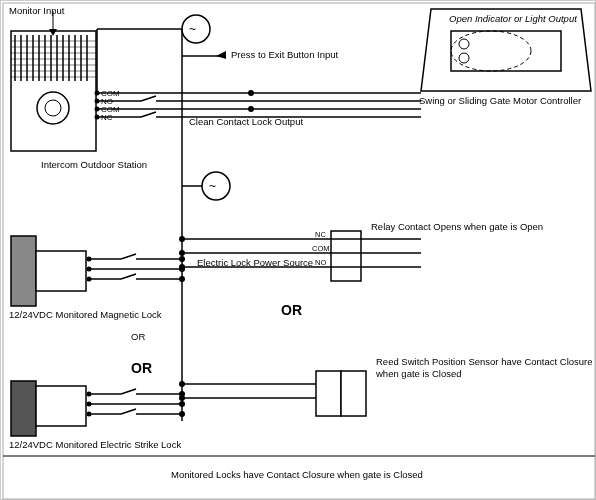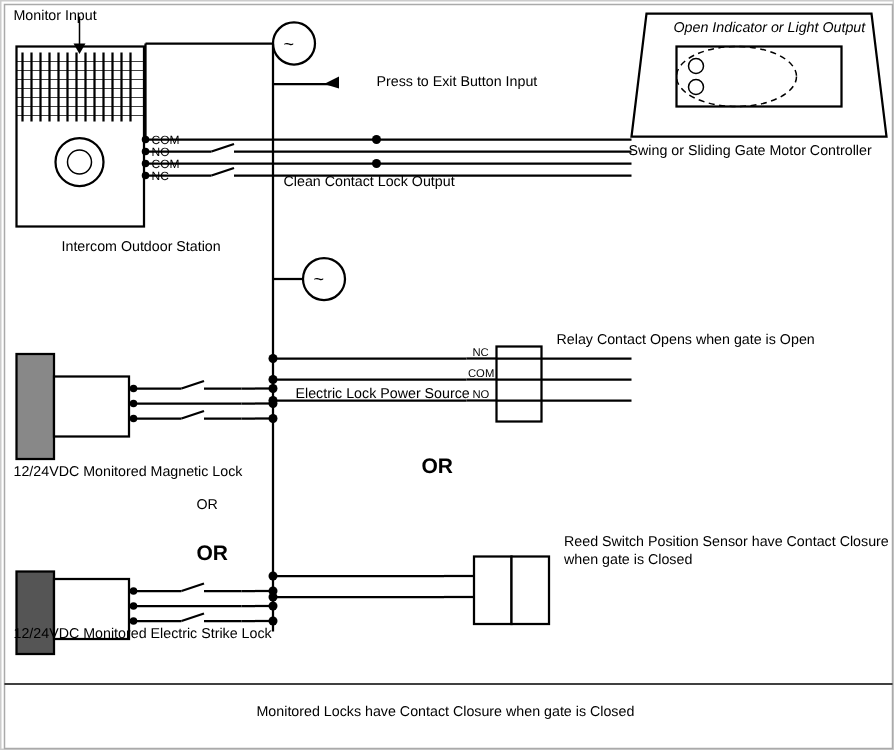--- a/index.html
+++ b/index.html
@@ -217,28 +217,28 @@
     <line x1="2" y1="455" x2="594" y2="455" stroke="black" stroke-width="1"></line>
 
     <line x1="52" y1="10" x2="52" y2="30" stroke="black" stroke-width="1"></line>
     <polygon points="48,28 52,35 56,28" fill="black"></polygon>
 
   </svg>
 
   <div class="label" style="left:8px; top:4px;">Monitor Input</div>
   <div class="label" style="left:8px; top:158px;padding-left:32px;">Intercom Outdoor
 Station</div>
-  <div class="label" style="left:230px; top:48px;margin-left:20px;">Press to Exit Button Input</div>
+  <div class="label" style="left:230px; top:48px;">Press to Exit Button Input</div>
   <div class="label" style="left:188px; top:115px;">Clean Contact
 Lock Output</div>
   <div class="label" style="left:196px; top:212px;margin-top:44px;">Electric Lock
 Power Source</div>
   <div class="label" style="left:8px; top:308px;">12/24VDC Monitored
 Magnetic Lock</div>
-  <div class="label" style="left:8px; top:416px;">12/24VDC Monitored
+  <div class="label" style="left:8px; top:438px;">12/24VDC Monitored
 Electric Strike Lock</div>
   <div class="label" style="left:130px; top:330px;">OR</div>
   <div class="label" style="left:130px; top:358px; font-size:14px; font-weight:bold;">OR</div>
   <div class="label" style="left:370px; top:220px;">Relay Contact Opens
 when gate is Open</div>
   <div class="label" style="left:280px; top:300px; font-size:14px; font-weight:bold;">OR</div>
   <div class="label" style="left:375px; top:355px;">Reed Switch Position
 Sensor have Contact
 Closure when gate is
 Closed</div>

